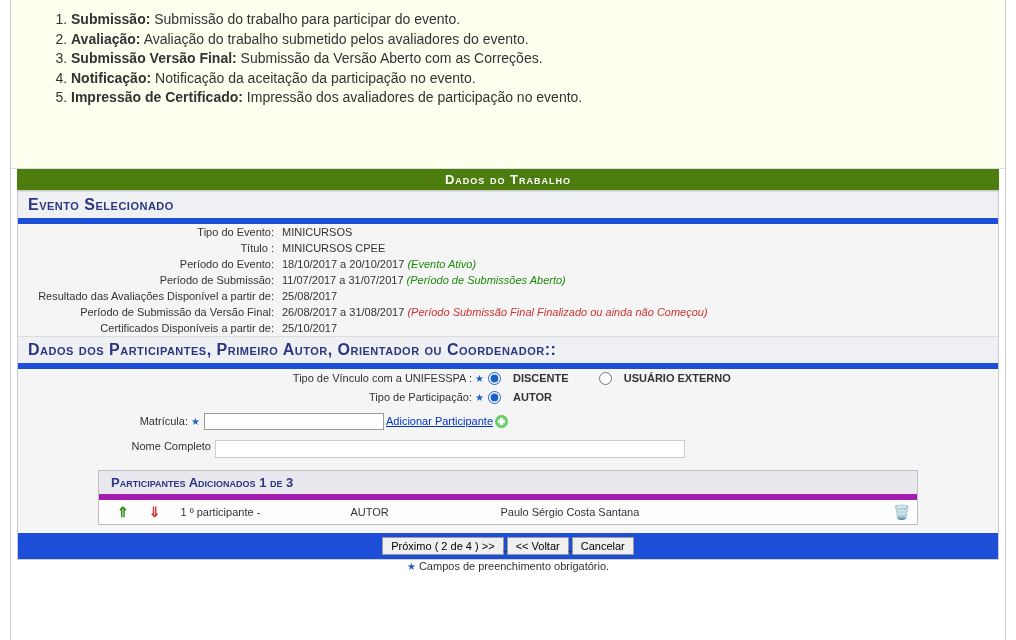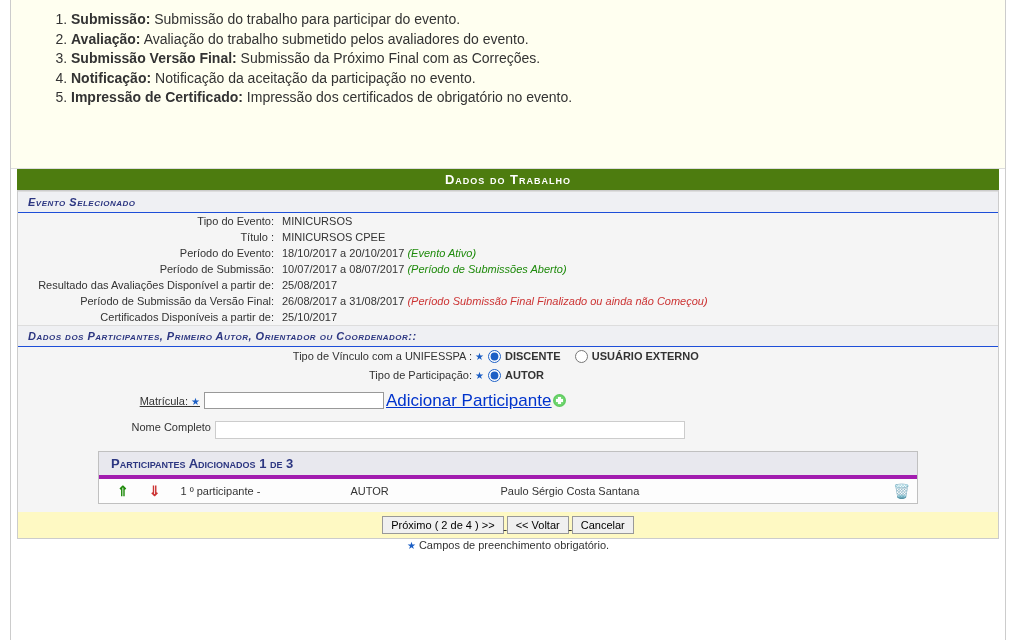--- a/index.html
+++ b/index.html
@@ -38,96 +38,95 @@
       letter-spacing: 1px;
     }
     .panel {
       background: #f5f5f5;
       border: 1px solid #ccc;
     }
     .section-header {
       color: #2c3681;
       font-variant: small-caps;
       font-weight: bold;
-      font-size: 11px;
+      font-size: 16px;
       padding: 4px 10px;
       border-top: 1px solid #ddd;
-      border-bottom: 1px solid #1d4ed8;
+      border-bottom: 6px solid #1d4ed8;
       background: #eff0f3;
       letter-spacing: 0.5px;
-      font-style: italic;
     }
     .kv-table {
       width: 100%;
       border-collapse: collapse;
     }
     .kv-table td {
       padding: 2px 4px;
       font-size: 11px;
       vertical-align: top;
     }
     .kv-label {
       text-align: right;
       width: 260px;
     }
     .kv-val { text-align: left; }
     .green { color: #1e8a0b; font-style: italic; }
     .red { color: #cc3333; font-style: italic; }
     .form-row { display: flex; align-items: center; padding: 3px 0; }
     .form-label { width: 470px; text-align: right; padding-right: 4px; font-size: 11px; }
     .req { color: #1c5fc5; font-size: 10px; }
-    .form-val { font-weight: bold; font-size: 11px; display:flex; align-items:center; gap:4px;}
+    .form-val { font-weight: bold; font-size: 11px; display:flex; align-items:center; gap:12px;}
     .radio { accent-color: #1c5fc5; }
-    .matric-row { display:flex; align-items:center; padding: 6px 0 2px 0; text-decoration: underline;}
+    .matric-row { display:flex; align-items:center; padding: 6px 0 2px 0;}
     .matric-row label { width: 186px; text-align: right; padding-right: 4px; }
     .matric-row input[type=text] { width: 180px; border: 1px solid #999; height: 17px; font-size:11px; }
-    .link-add { color: #0033cc; text-decoration: underline; cursor: pointer; font-size: 17px; padding-left:2px; display:inline-flex; align-items:center; gap:2px;}
+    .link-add { color: #0033cc; text-decoration: underline; cursor: pointer; font-size: 11px; padding-left:2px; display:inline-flex; align-items:center; gap:2px;}
     .add-icon {
       display:inline-block; width:13px; height:13px; border-radius:50%;
       background: radial-gradient(circle,#9ef09e,#3bb63b); position:relative;
     }
     .add-icon::before, .add-icon::after {
       content:''; position:absolute; background:#fff;
     }
     .add-icon::before { left:3px; top:5px; width:7px; height:3px; }
     .add-icon::after { left:5px; top:3px; width:3px; height:7px; }
     .nome-row { display:flex; align-items:flex-start; padding: 8px 0 12px 0; }
     .nome-row label { width: 197px; text-align: right; padding-right: 4px; }
     .nome-row input { width: 470px; border: 1px solid #ccc; height: 18px; background:#fff; font-size:11px;}
     .participants { margin: 0 80px 8px 80px; border:1px solid #c0c0c0; background:#ededed; }
     .participants-header {
       color:#2c3681; font-variant: small-caps; font-weight:bold; font-size:13px;
-      padding: 4px 12px; background:#e8e8ee; border-bottom:4px solid #a21caf;
+      padding: 4px 12px; background:#e8e8ee; border-bottom:6px solid #a21caf;
     }
     .participants-row { display:flex; align-items:center; background:#fdfdfd; padding:4px 8px; }
     .arrow { font-weight:bold; font-size:14px; padding:0 10px; cursor:pointer; }
     .arrow-up { color:#1e8a0b; }
     .arrow-down { color:#cc3333; }
     .p-idx { flex: 0 0 180px; padding-left:10px;}
     .p-role { flex: 0 0 150px; }
     .p-name { flex: 1; }
     .trash { width:16px; height:16px; cursor:pointer; font-size:14px;}
-    .buttons { text-align:center; background:#fef9c3; padding:4px 14px;text-decoration:underline; }
+    .buttons { text-align:center; background:#1d4ed8; padding:4px 14px;text-decoration:underline; }
     .btn {
       font-family: inherit; font-size: 11px; padding: 2px 8px;
       background: #f0f0f0; border:1px solid #999; cursor:pointer;
     }
     .footer-note { text-align:center; font-size:11px; }
   </style>
 </head>
 <body>
 
 <div class="outer">
   <div class="yellow-box">
     <ol>
       <li><b>Submissão:</b><span> Submissão do trabalho para participar do evento.</span></li>
       <li><b>Avaliação:</b><span> Avaliação do trabalho submetido pelos avaliadores do evento.</span></li>
-      <li><b>Submissão Versão Final:</b><span> Submissão da Próximo Final com as Correções.</span></li>
+      <li><b>Submissão Versão Final:</b><span> Submissão da Versão Aberto com as Correções.</span></li>
       <li><b>Notificação:</b><span> Notificação da aceitação da participação no evento.</span></li>
-      <li><b>Impressão de Certificado:</b><span> Impressão dos certificados de obrigatório no evento.</span></li>
+      <li><b>Impressão de Certificado:</b><span> Impressão dos avaliadores de participação no evento.</span></li>
     </ol>
   </div>
 
   <div class="main">
     <div class="bar-title">Dados do Trabalho</div>
 
     <div class="panel">
       <div class="section-header">Evento Selecionado</div>
 
       <table class="kv-table">
@@ -139,21 +138,21 @@
         <tr>
               <td class="kv-label">Título :</td>
               <td class="kv-val">MINICURSOS CPEE</td>
             </tr>
         <tr>
               <td class="kv-label">Período do Evento:</td>
               <td class="kv-val"><span>18/10/2017 a 20/10/2017</span> <span class="green">(Evento Ativo)</span></td>
             </tr>
         <tr>
               <td class="kv-label">Período de Submissão:</td>
-              <td class="kv-val"><span>10/07/2017 a 08/07/2017</span> <span class="green">(Período de Submissões Aberto)</span></td>
+              <td class="kv-val"><span>11/07/2017 a 31/07/2017</span> <span class="green">(Período de Submissões Aberto)</span></td>
             </tr>
         <tr>
               <td class="kv-label">Resultado das Avaliações Disponível a partir de:</td>
               <td class="kv-val">25/08/2017</td>
             </tr>
         <tr>
               <td class="kv-label">Período de Submissão da Versão Final:</td>
               <td class="kv-val"><span>26/08/2017 a 31/08/2017</span> <span class="red">(Período Submissão Final Finalizado ou ainda não Começou)</span></td>
             </tr>
         <tr>

